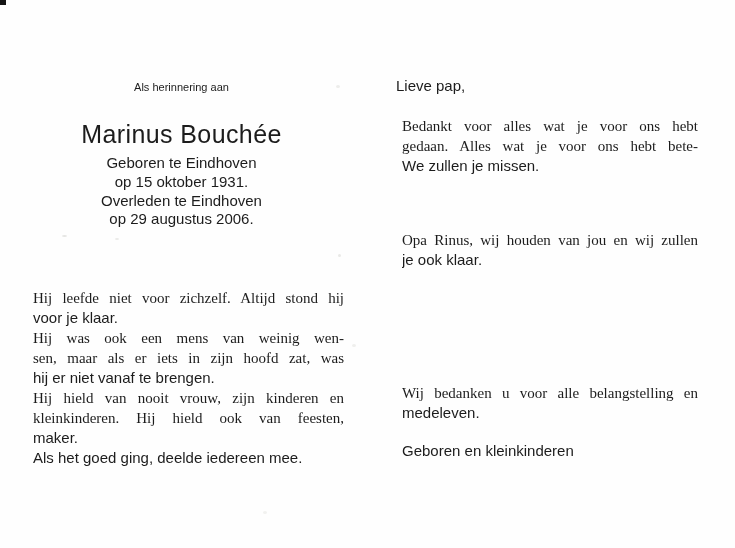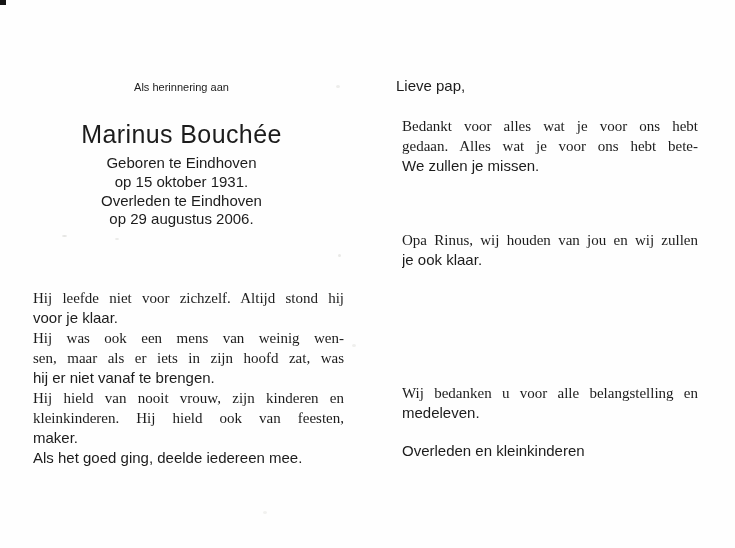--- a/index.html
+++ b/index.html
@@ -153,16 +153,16 @@
     <div class="ln fill">Opa Rinus, wij houden van jou en wij zullen</div>
     <div class="ln">je ook klaar.</div>
   </div>
 
   <div class="thanks">
     <div class="ln fill">Wij bedanken u voor alle belangstelling en</div>
     <div class="ln">medeleven.</div>
   </div>
 
   <div class="signature">
-    <div class="ln">Overleden en kleinkinderen</div>
+    <div class="ln">Geboren en kleinkinderen</div>
   </div>
 
 </div>
 
 </body></html>

